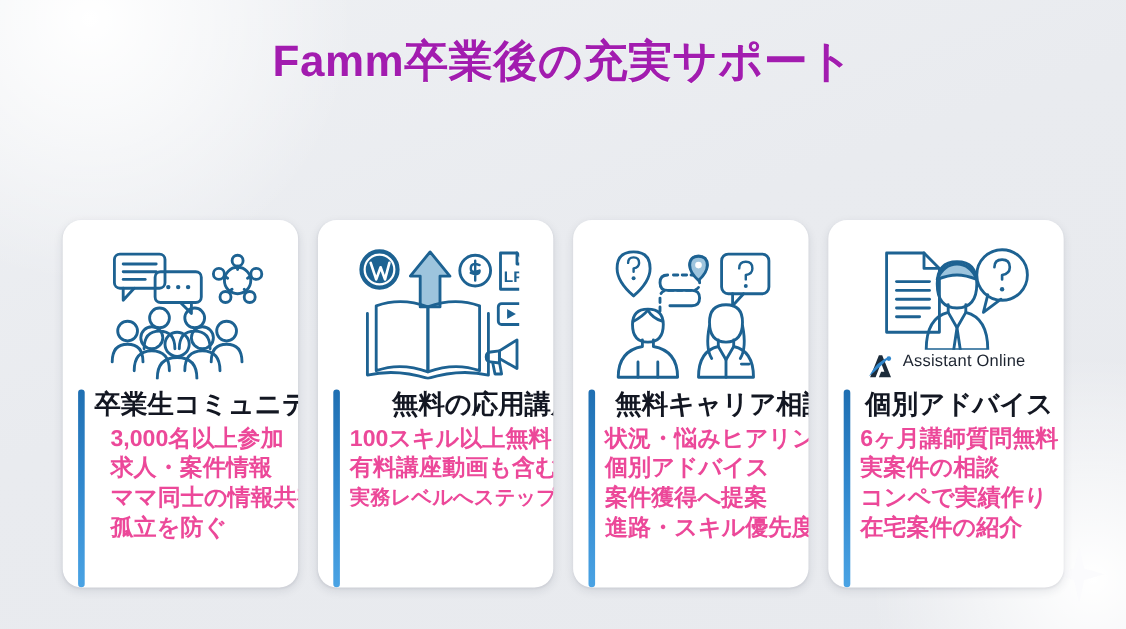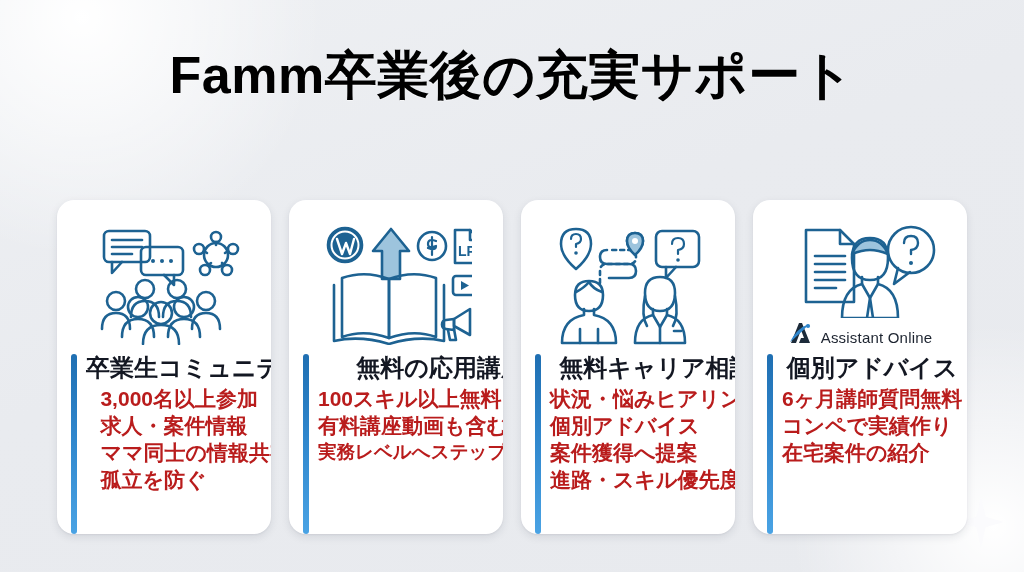--- a/index.html
+++ b/index.html
@@ -19,26 +19,26 @@
   }
   .sparkle {
     position:absolute; right:20px; bottom:24px;
     width:46px; height:52px;
     background:#fbfbfd;
     opacity:.85;
     clip-path:polygon(50% 0%, 60% 40%, 100% 50%, 60% 60%, 50% 100%, 40% 60%, 0% 50%, 40% 40%);
     filter:blur(.4px);
   }
   .title {
-    position:absolute; top:41px; left:0; width:100%;
+    position:absolute; top:28px; left:0; width:100%;
     text-align:center;
-    font-size:52px;
+    font-size:40px;
     font-weight:bold;
     letter-spacing:.5px;
-    color:#000000;
+    color:#a21caf;
     text-shadow:0 1px 0 rgba(255,255,255,.5);
   }
   .cards {
     position:absolute;
     top:200px; left:57px;
     width:910px; height:334px;
     display:flex;
     gap:18px;
   }
   .card {
@@ -56,21 +56,21 @@
   .icon-area {
     height:140px;
     width:100%;
     display:flex;
     flex-direction:column;
     align-items:center;
     justify-content:center;
   }
   .icon-area svg { display:block; }
   .logo-row {
-    display:flex; align-items:flex-end; gap:7px;
+    display:flex; align-items:flex-start; gap:7px;
     margin-top:2px;
   }
   .logo-text {
     font-size:15px; color:#1d2430; letter-spacing:.2px;
   }
   .text-block {
     display:flex;
     width:100%;
     padding-left:6px;
     flex:1;
@@ -87,21 +87,21 @@
     font-size:24px;
     font-weight:bold;
     color:#131722;
     line-height:1.18;
     margin-bottom:4px;
     white-space:nowrap;
   }
   .c-line {
     font-size:21px;
     font-weight:bold;
-    color:#b91c1c;
+    color:#ec4899;
     line-height:1.28;
     white-space:nowrap;
   }
   .c-line.small { font-size:18.5px; }
   .bullets { display:flex; flex-direction:column; align-items:flex-start; }
 </style>
 </head>
 <body>
 
 <div class="bg"></div>
@@ -302,20 +302,21 @@
         </svg>
         <span class="logo-text">Assistant Online</span>
       </div>
     </div>
     <div class="text-block">
       <div class="accent"></div>
       <div class="lines">
         <div class="c-title">個別アドバイス</div>
         <div class="bullets">
           <div class="c-line">6ヶ月講師質問無料</div>
+          <div class="c-line">実案件の相談</div>
           <div class="c-line">コンペで実績作り</div>
           <div class="c-line">在宅案件の紹介</div>
         </div>
       </div>
     </div>
   </div>
 
 </div>
 
 </body></html>

